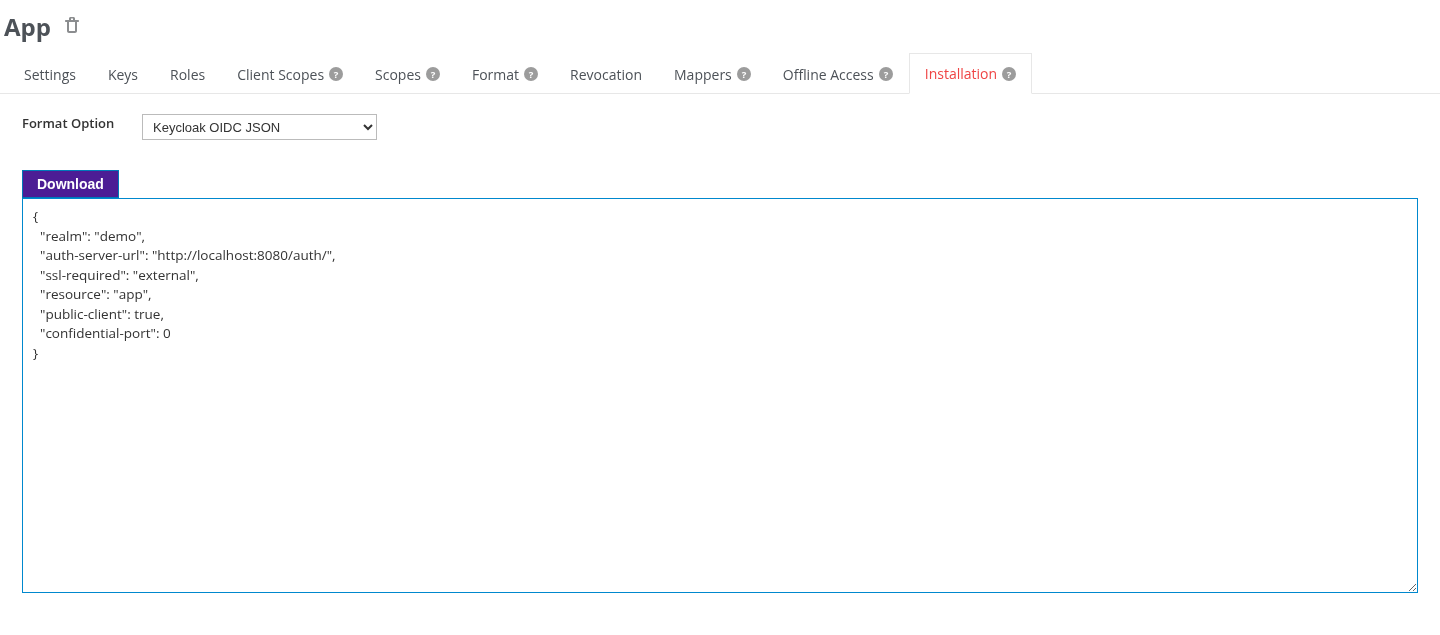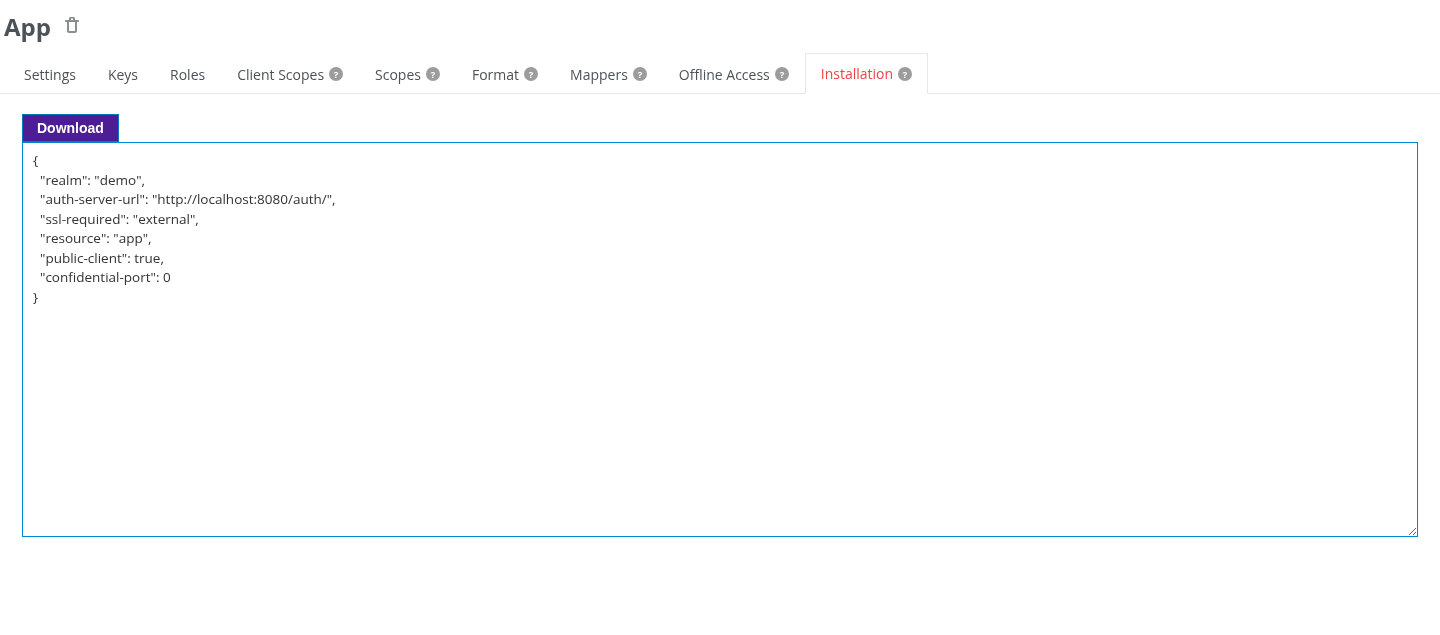--- a/index.html
+++ b/index.html
@@ -144,20 +144,23 @@
       </svg>
     </div>
     <div class="tab">
       <span>Format</span>
       <svg class="help-icon" viewBox="0 0 16 16">
         <circle cx="8" cy="8" r="8" fill="#9c9c9c"></circle>
         <text x="8" y="12" text-anchor="middle" font-size="11" font-weight="bold" fill="#fff">?</text>
       </svg>
     </div>
     <div class="tab">
+      <span>Revocation</span>
+    </div>
+    <div class="tab">
       <span>Mappers</span>
       <svg class="help-icon" viewBox="0 0 16 16">
         <circle cx="8" cy="8" r="8" fill="#9c9c9c"></circle>
         <text x="8" y="12" text-anchor="middle" font-size="11" font-weight="bold" fill="#fff">?</text>
       </svg>
     </div>
     <div class="tab">
       <span>Offline Access</span>
       <svg class="help-icon" viewBox="0 0 16 16">
         <circle cx="8" cy="8" r="8" fill="#9c9c9c"></circle>
@@ -167,20 +170,28 @@
     <div class="tab active">
       <span>Installation</span>
       <svg class="help-icon" viewBox="0 0 16 16">
         <circle cx="8" cy="8" r="8" fill="#9c9c9c"></circle>
         <text x="8" y="12" text-anchor="middle" font-size="11" font-weight="bold" fill="#fff">?</text>
       </svg>
     </div>
   </div>
 
 <div class="content">
+  <div class="form-row">
+    <div class="form-label">Format Option</div>
+    <div class="form-control">
+      <select>
+        <option>Keycloak OIDC JSON</option>
+      </select>
+    </div>
+  </div>
 
   <button class="download-btn">Download</button>
   <textarea class="code-area" spellcheck="false" style="">{
   "realm": "demo",
   "auth-server-url": "http://localhost:8080/auth/",
   "ssl-required": "external",
   "resource": "app",
   "public-client": true,
   "confidential-port": 0
 }</textarea>

